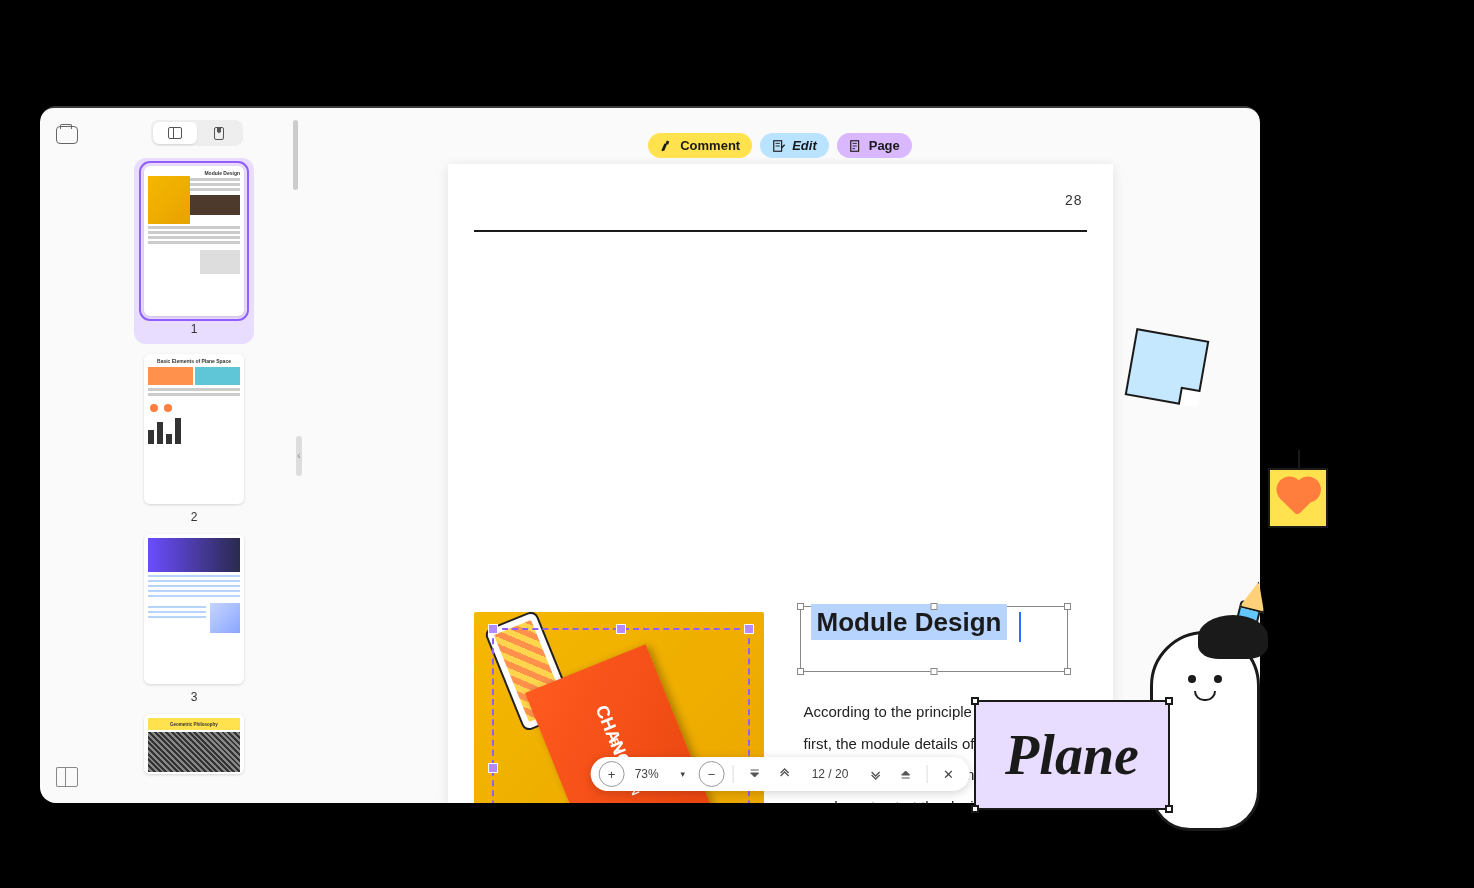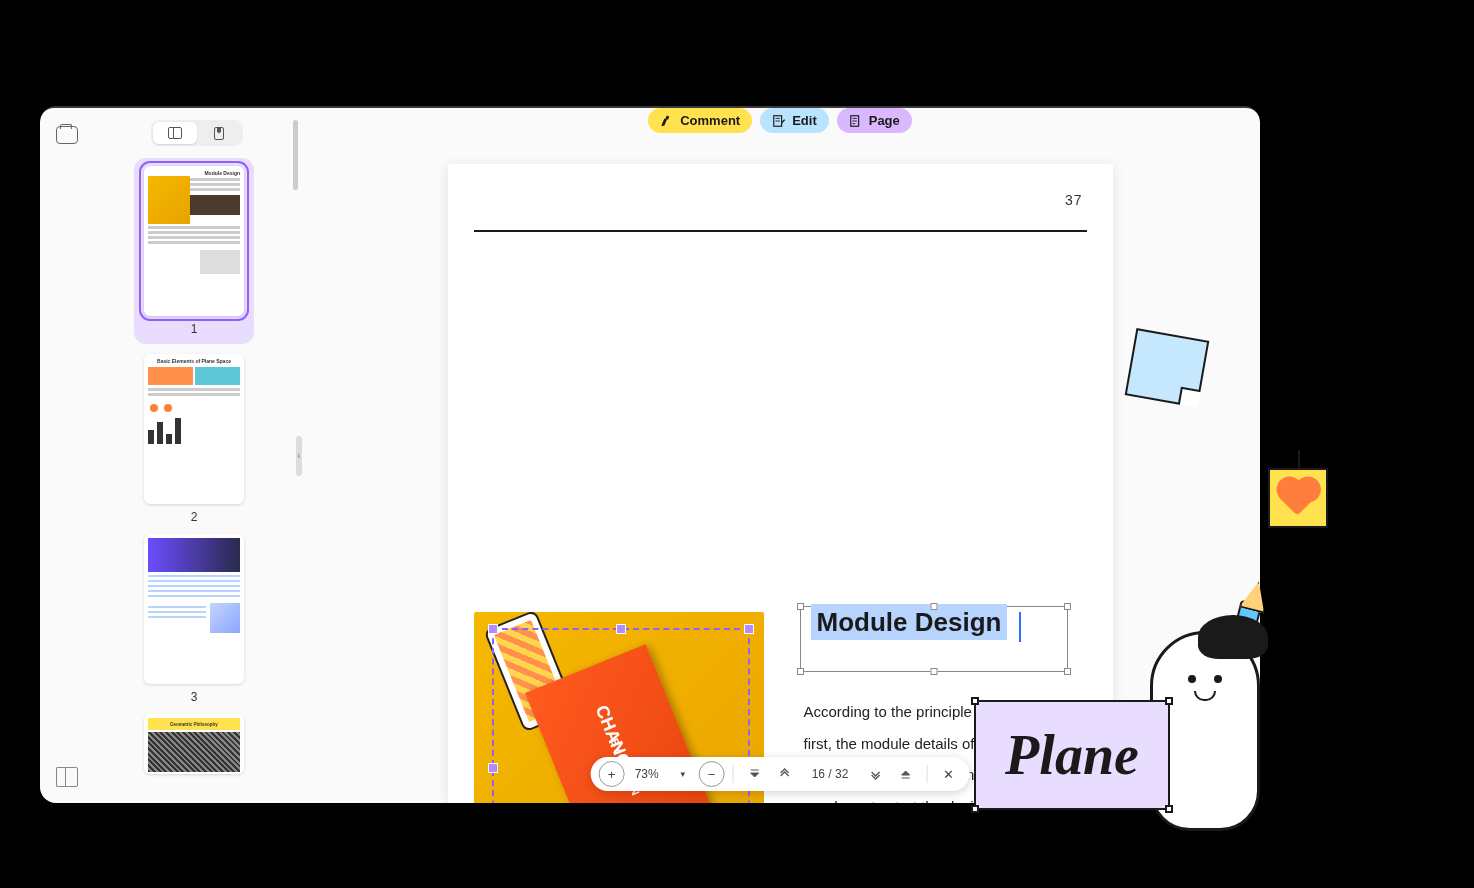--- a/index.html
+++ b/index.html
@@ -46,24 +46,24 @@
 .thumb.selected::before { content:''; position:absolute; inset:-6px; background:#e8dcff; z-index:-1; border-radius:10px; }
 .thumb-wrap.sel { background:#e8dcff; border-radius:12px; padding:8px; margin-left:auto; margin-right:auto; width:120px; }
 .thumb-num { font-size:12px; color:#333; margin-top:6px; }
 
 .scroll-ind { position:absolute; right:2px; top:12px; width:5px; height:70px; background:#ccc; border-radius:3px; }
 .resize-handle { position:absolute; right:-2px; top:50%; transform:translateY(-50%); width:6px; height:40px; background:#ddd; border-radius:3px; cursor:col-resize; display:flex; align-items:center; justify-content:center; }
 .resize-handle::before{content:'‹';color:#888;font-size:10px;}
 
 
 .main { flex:1; position:relative; display:flex; flex-direction:column; }
-.mode-bar { height:50px; display:flex; align-items:flex-start; justify-content:center; gap:8px; }
+.mode-bar { height:50px; display:flex; align-items:flex-end; justify-content:center; gap:8px; }
 .mode-btn { display:flex; align-items:center; gap:6px; padding:5px 12px; border:none; border-radius:14px; font-size:13px; font-weight:600; cursor:pointer; }
 .mode-comment { background:#ffe24d; color:#1a1a1a; }
-.mode-edit { background:#b9e3ff; color:#1a1a1a; }
+.mode-edit { background:#b9e3ff; color:#1a1a1a;font-style:italic; }
 .mode-page { background:#d9b8ff; color:#1a1a1a; }
 .mode-ico { width:14px; height:14px; display:inline-block; }
 
 .page-area { flex:1; overflow:auto; display:flex; justify-content:center; }
 .page { width: 665px; background:#fff; margin-top:6px; box-shadow:0 2px 12px rgba(0,0,0,.1); position:relative; padding: 30px 26px 0; }
 .pg-num { position:absolute; top:28px; right:30px; font-size:14px; color:#333; letter-spacing:1px; }
 .pg-rule { height:2px; background:#1a1a1a; margin-top:36px; margin-bottom:44px; }
 
 .content { position:relative; }
 .hero { width: 290px; height: 346px; position:relative; float:left; margin-right:26px; background:linear-gradient(135deg,#f5b800 0%,#e8a200 100%); border-radius:2px; overflow:hidden; }
@@ -247,21 +247,21 @@
               <line x1="4" y1="5" x2="9" y2="5" stroke="#1a1a1a"></line>
               <line x1="4" y1="8" x2="9" y2="8" stroke="#1a1a1a"></line>
               <line x1="4" y1="11" x2="7" y2="11" stroke="#1a1a1a"></line>
             </svg>
           <span>Page</span>
         </button>
       </div>
 
       <div class="page-area">
         <div class="page">
-          <div class="pg-num">37</div>
+          <div class="pg-num">28</div>
           <div class="pg-rule"></div>
           <div class="content">
             <div class="hero">
               <div class="hero-phone"></div>
               <div class="hero-book">
                   <div style="transform:rotate(90deg)">CHANGE</div>
                   <div style="font-size:11px;transform:rotate(90deg);margin-top:10px;">BY DESIGN</div>
                 </div>
 
               <div class="crop-sel">
@@ -301,21 +301,21 @@
         <button class="bb-btn">
             <svg width="12" height="12" viewBox="0 0 12 12">
               <path d="M6 9l-4-4h8z M2 2h8" stroke="#555" fill="#555" stroke-width="1"></path>
             </svg>
           </button>
         <button class="bb-btn">
             <svg width="12" height="12" viewBox="0 0 12 12">
               <path d="M2 8l4-4 4 4 M2 5l4-4 4 4" stroke="#555" fill="none" stroke-width="1.3"></path>
             </svg>
           </button>
-        <span class="bb-page">16 / 32</span>
+        <span class="bb-page">12 / 20</span>
         <button class="bb-btn">
             <svg width="12" height="12" viewBox="0 0 12 12">
               <path d="M2 4l4 4 4-4 M2 7l4 4 4-4" stroke="#555" fill="none" stroke-width="1.3"></path>
             </svg>
           </button>
         <button class="bb-btn">
             <svg width="12" height="12" viewBox="0 0 12 12">
               <path d="M6 3l4 4H2z M2 10h8" stroke="#555" fill="#555" stroke-width="1"></path>
             </svg>
           </button>

